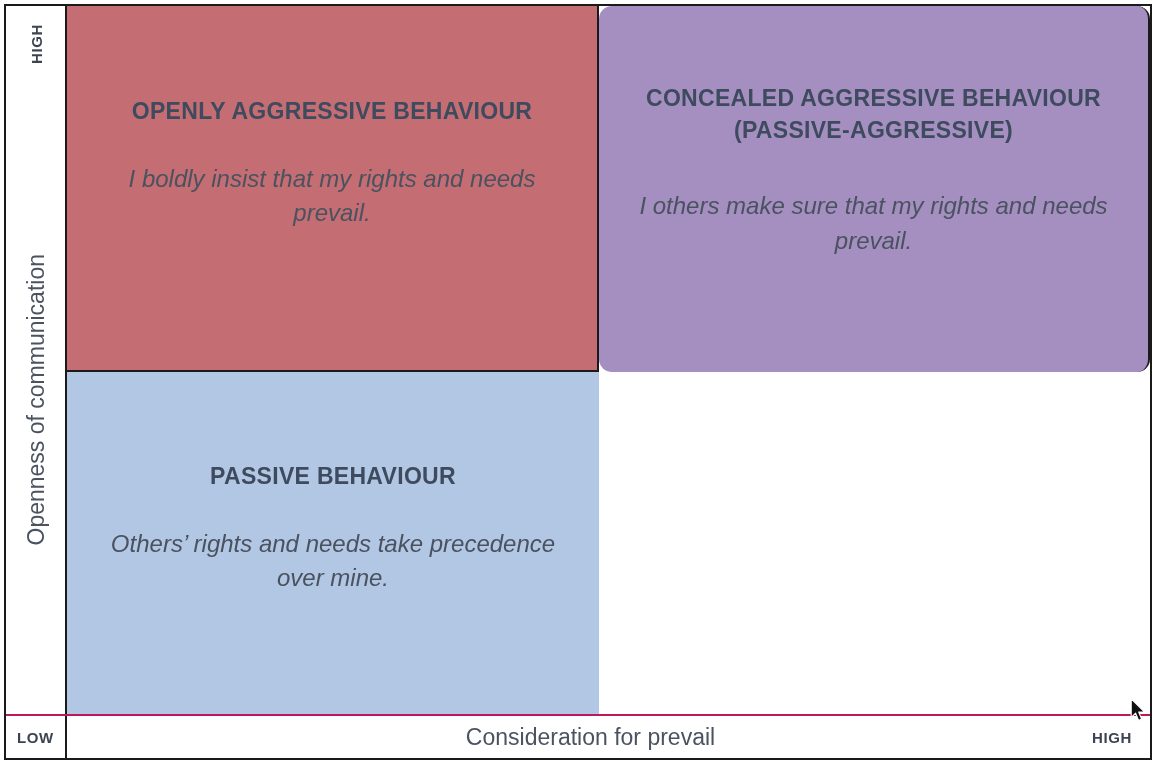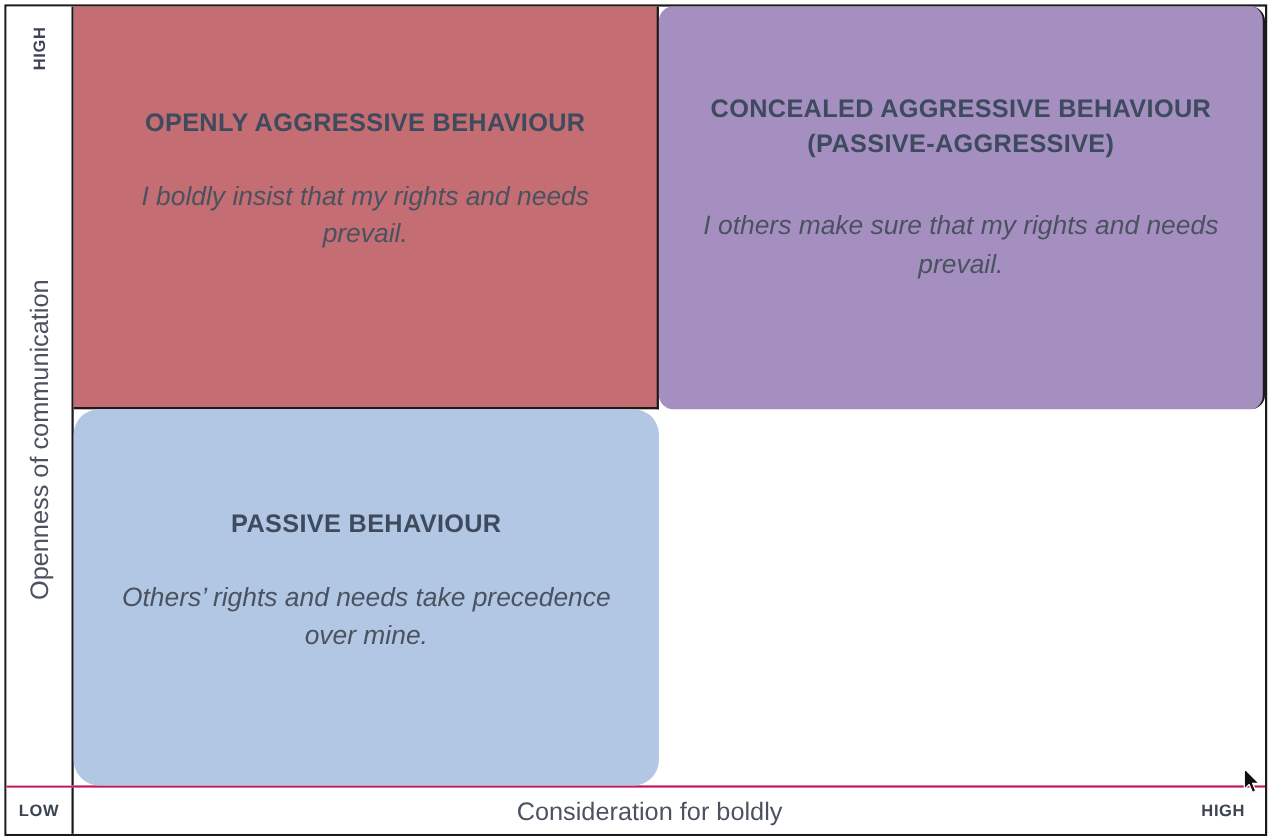--- a/index.html
+++ b/index.html
@@ -105,21 +105,21 @@
     flex-direction: column;
     align-items: center;
     justify-content: center;
     padding: 0 28px;
     overflow: hidden;
   }
 
   .quad-tl { background: #c46d72; border-right: 2px solid #1a1a1a; border-bottom: 2px solid #1a1a1a; }
   .quad-tr { background: #f8de86; border-bottom: 2px solid #1a1a1a; }
   .quad-bl { background: #a58fc1; border-right: 2px solid #1a1a1a; border-radius: 13px; }
-  .quad-br { background: #b2c7e3; border-radius: 23px; }
+  .quad-br { background: #b2c7e3; }
 
   .quad-title {
     font-size: 23px;
     font-weight: 700;
     letter-spacing: 0.3px;
     line-height: 1.42;
     text-align: center;
     color: #3e4a5d;
     text-transform: uppercase;
     margin: 0;
@@ -245,21 +245,21 @@
           <p class="quad-title">PASSIVE BEHAVIOUR</p>
           <p class="quad-body">Others’ rights and needs take precedence over mine.</p>
         </div>
 
       </div>
     </div>
 
     <div class="x-axis">
       <div class="x-low">LOW</div>
       <div class="x-main">
-        <span class="x-title">Consideration for boldly</span>
+        <span class="x-title">Consideration for prevail</span>
         <span class="x-high">HIGH</span>
       </div>
     </div>
 
   </div>
 
   <div class="cursor">
     <svg width="18" height="26" viewBox="0 0 18 26" xmlns="http://www.w3.org/2000/svg">
       <path d="M1.2 0.8 L1.2 19.4 L5.6 15.2 L8.6 22.4 L11.6 21.0 L8.7 14.1 L14.6 14.0 Z" fill="#101010" stroke="#ffffff" stroke-width="1.1" stroke-linejoin="round"></path>
     </svg>

